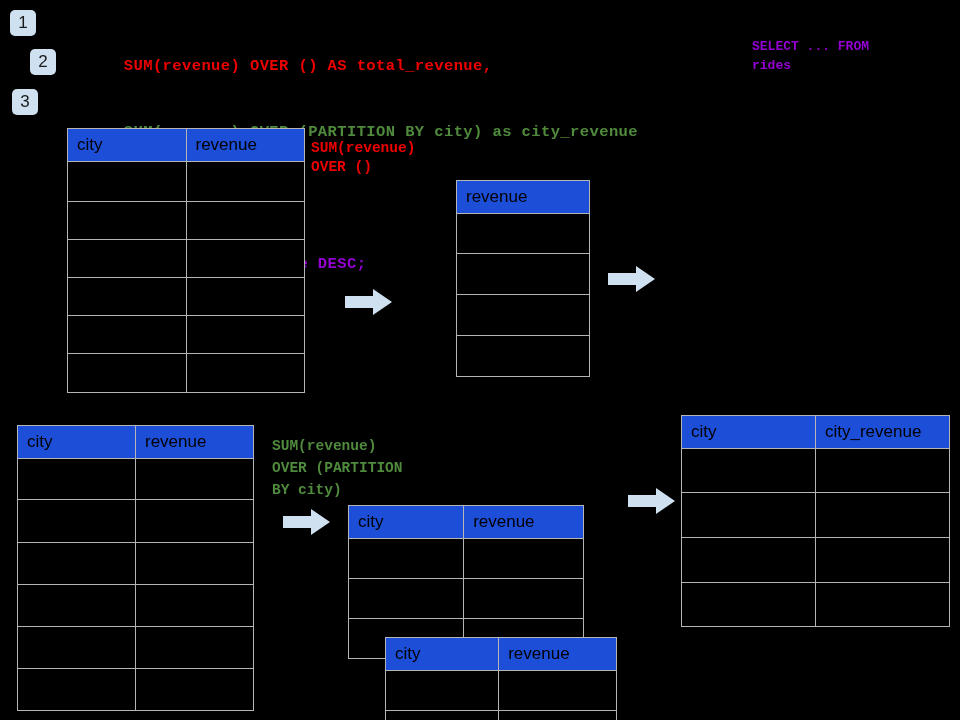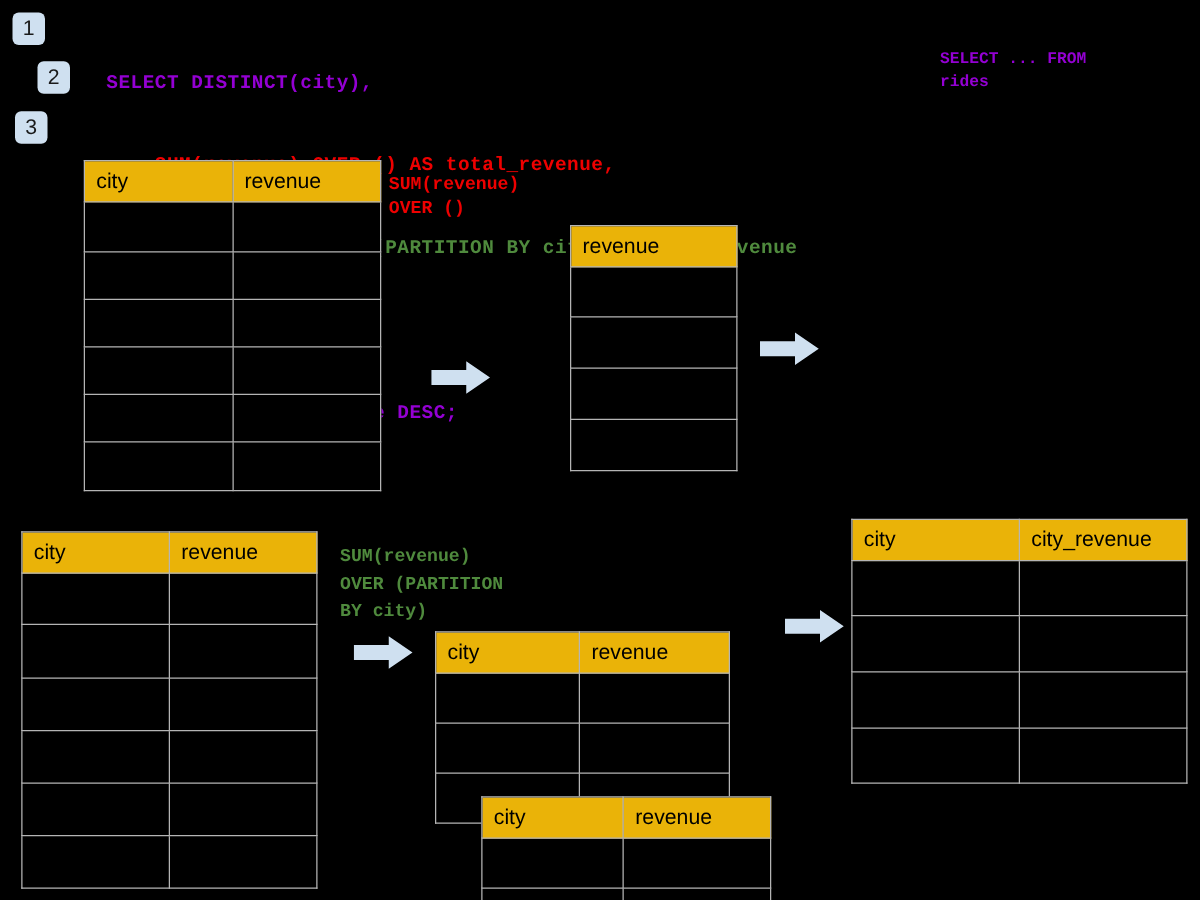--- a/index.html
+++ b/index.html
@@ -88,21 +88,21 @@
     table-layout: fixed;
     background: #000000;
     border: 1px solid #b5b5b5;
   }
   .tbl th, .tbl td {
     border: 1px solid #b5b5b5;
     padding: 0;
     margin: 0;
   }
   .tbl th {
-    background: #eab308;
+    background: #1d4ed8;
     color: #000000;
     font-family: "Liberation Sans", sans-serif;
     font-size: 17px;
     font-weight: normal;
     text-align: left;
     padding: 6px 0 6px 9px;
   }
   .tbl td {
     background: #000000;
   }
@@ -115,21 +115,20 @@
 </head>
 <body>
 
 <div id="stage">
 
   <div class="badge" style="left:10px;  top:10px;">1</div>
   <div class="badge" style="left:30px;  top:49px;">2</div>
   <div class="badge" style="left:12px;  top:89px;">3</div>
 
   <div class="sql" style="left:85px; top:11px;">
-    <div class="sql-line c-purple">SELECT DISTINCT(city),</div>
     <div class="sql-line c-red">    SUM(revenue) OVER () AS total_revenue,</div>
     <div class="sql-line c-green">    SUM(revenue) OVER (PARTITION BY city) as city_revenue</div>
     <div class="sql-line c-purple">  FROM rides</div>
     <div class="sql-line c-purple">  ORDER by city_revenue DESC;</div>
   </div>
 
   <div class="annot-sm c-purple" style="left:752px; top:37px;">SELECT ... FROM
 rides</div>
 
   <div class="annot c-red" style="left:311px; top:139px;">SUM(revenue)

